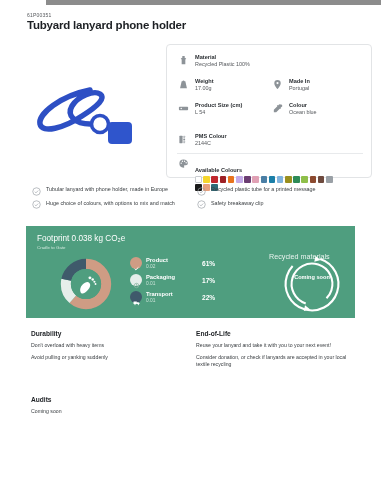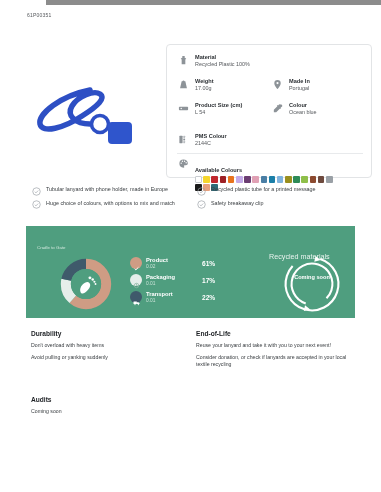--- a/index.html
+++ b/index.html
@@ -81,20 +81,21 @@
   .b-aud{left:31px;top:396px;width:150px;}
 </style>
 </head>
 <body>
 
 <div class="page">
 
   <div class="topbar"></div>
 
   <div class="sku">61P00351</div>
+  <div class="title">Tubyard lanyard phone holder</div>
 
   <svg class="prodimg" viewBox="0 0 130 105">
     <g fill="none" stroke="#2d4fc4" stroke-width="5.5" stroke-linecap="round">
       <path d="M70 28 C 40 34, 18 52, 20 62 C 22 72, 44 66, 62 54 C 78 44, 86 36, 80 32 C 74 28, 58 34, 52 44 C 46 54, 56 62, 70 62"></path>
     </g>
     <circle cx="80" cy="62" r="8.5" fill="none" stroke="#2d4fc4" stroke-width="3.6"></circle>
     <rect x="88" y="60" width="24" height="22" rx="4" fill="#2f55cc"></rect>
   </svg>
 
   <div class="card">
@@ -244,20 +245,21 @@
           <svg class="tick" viewBox="0 0 24 24" fill="none" stroke="#9aa0a6" stroke-width="1.8">
             <circle cx="12" cy="12" r="10"></circle>
             <path d="M7.5 12.5l3 3 6-6"></path>
           </svg>
           <span class="ft">Safety breakaway clip</span>
         </div>
       </div>
   </div>
 
   <div class="green">
+    <div class="fp-title">Footprint 0.038 kg CO₂e</div>
     <div class="fp-sub">Cradle to Gate</div>
     <div class="rm-title">Recycled materials</div>
 
     <svg class="donut" viewBox="0 0 100 100">
       <circle cx="50" cy="50" r="36" fill="none" stroke="#cf9c84" stroke-width="18" stroke-dasharray="137.9 88.2" transform="rotate(-90 50 50)"></circle>
       <circle cx="50" cy="50" r="36" fill="none" stroke="#e6eeea" stroke-width="18" stroke-dasharray="38.4 187.7" stroke-dashoffset="-137.9" transform="rotate(-90 50 50)"></circle>
       <circle cx="50" cy="50" r="36" fill="none" stroke="#3f5a6b" stroke-width="18" stroke-dasharray="49.8 176.3" stroke-dashoffset="-176.3" transform="rotate(-90 50 50)"></circle>
       <circle cx="50" cy="50" r="27" fill="#4f9e7f"></circle>
       <g fill="#ffffff">
         <path d="M41 66c-3-5-1-11 3-15 4-4 9-6 12-3 3 3 1 8-2 12-3 4-8 9-13 6z"></path>

